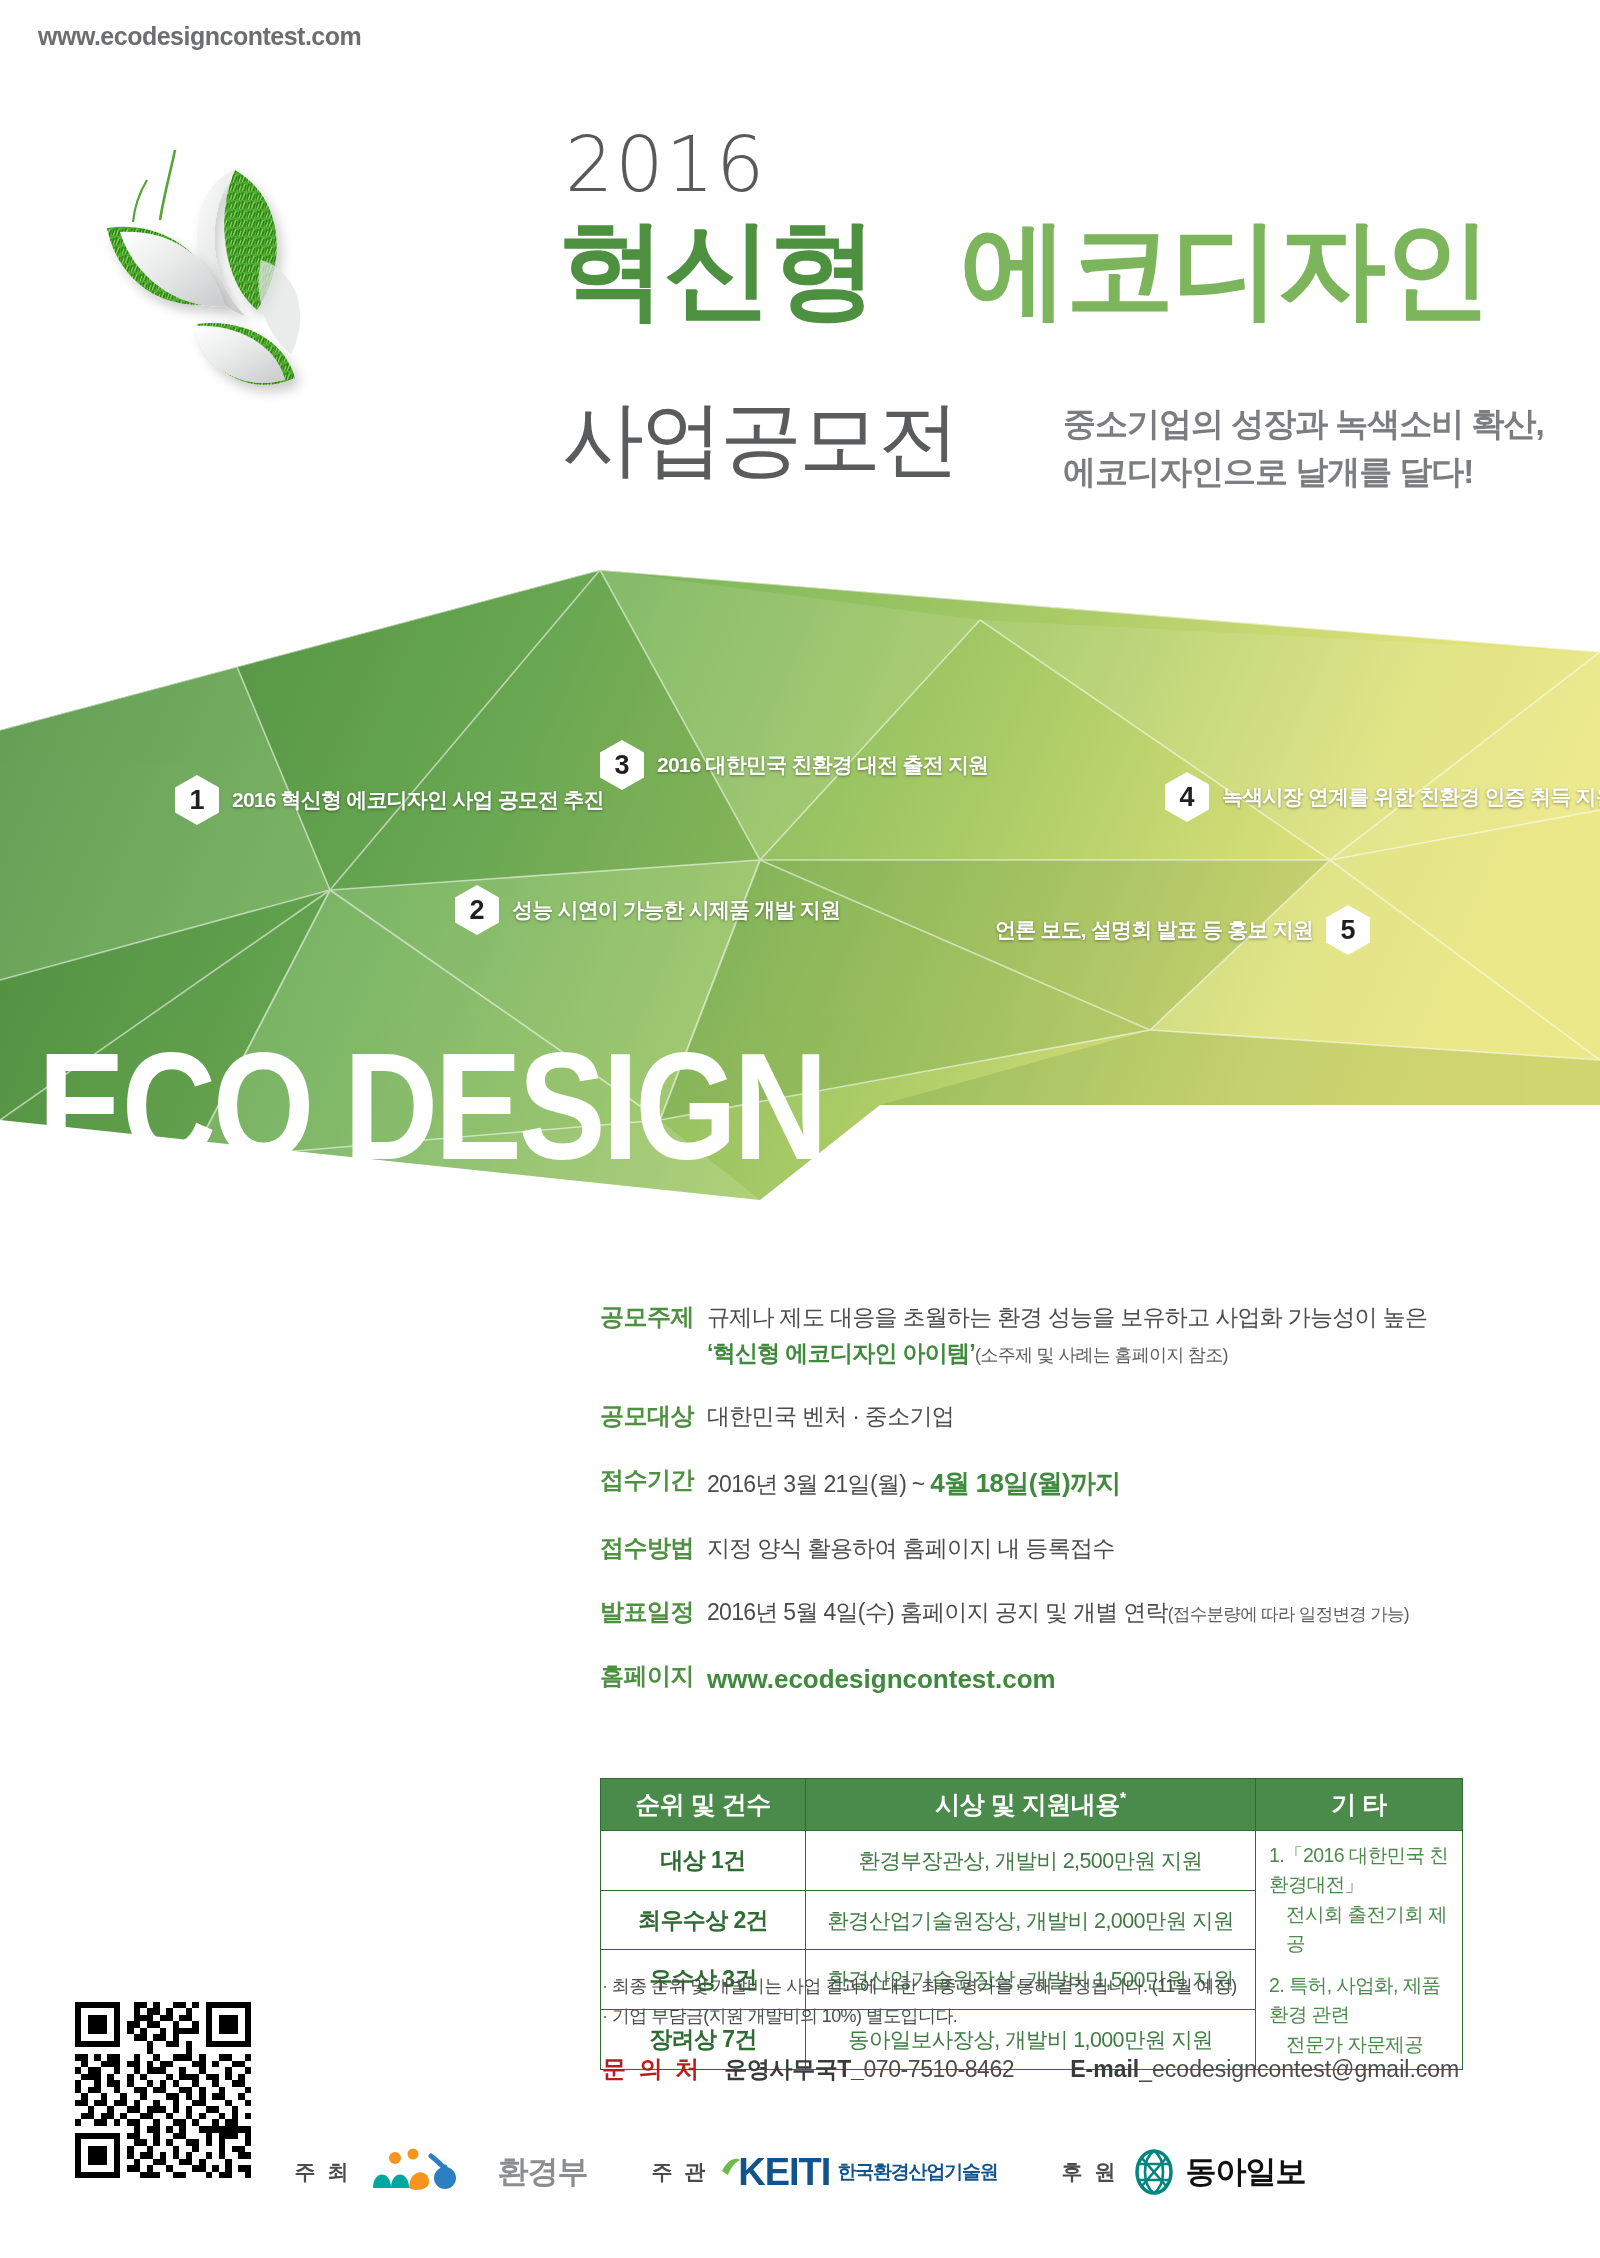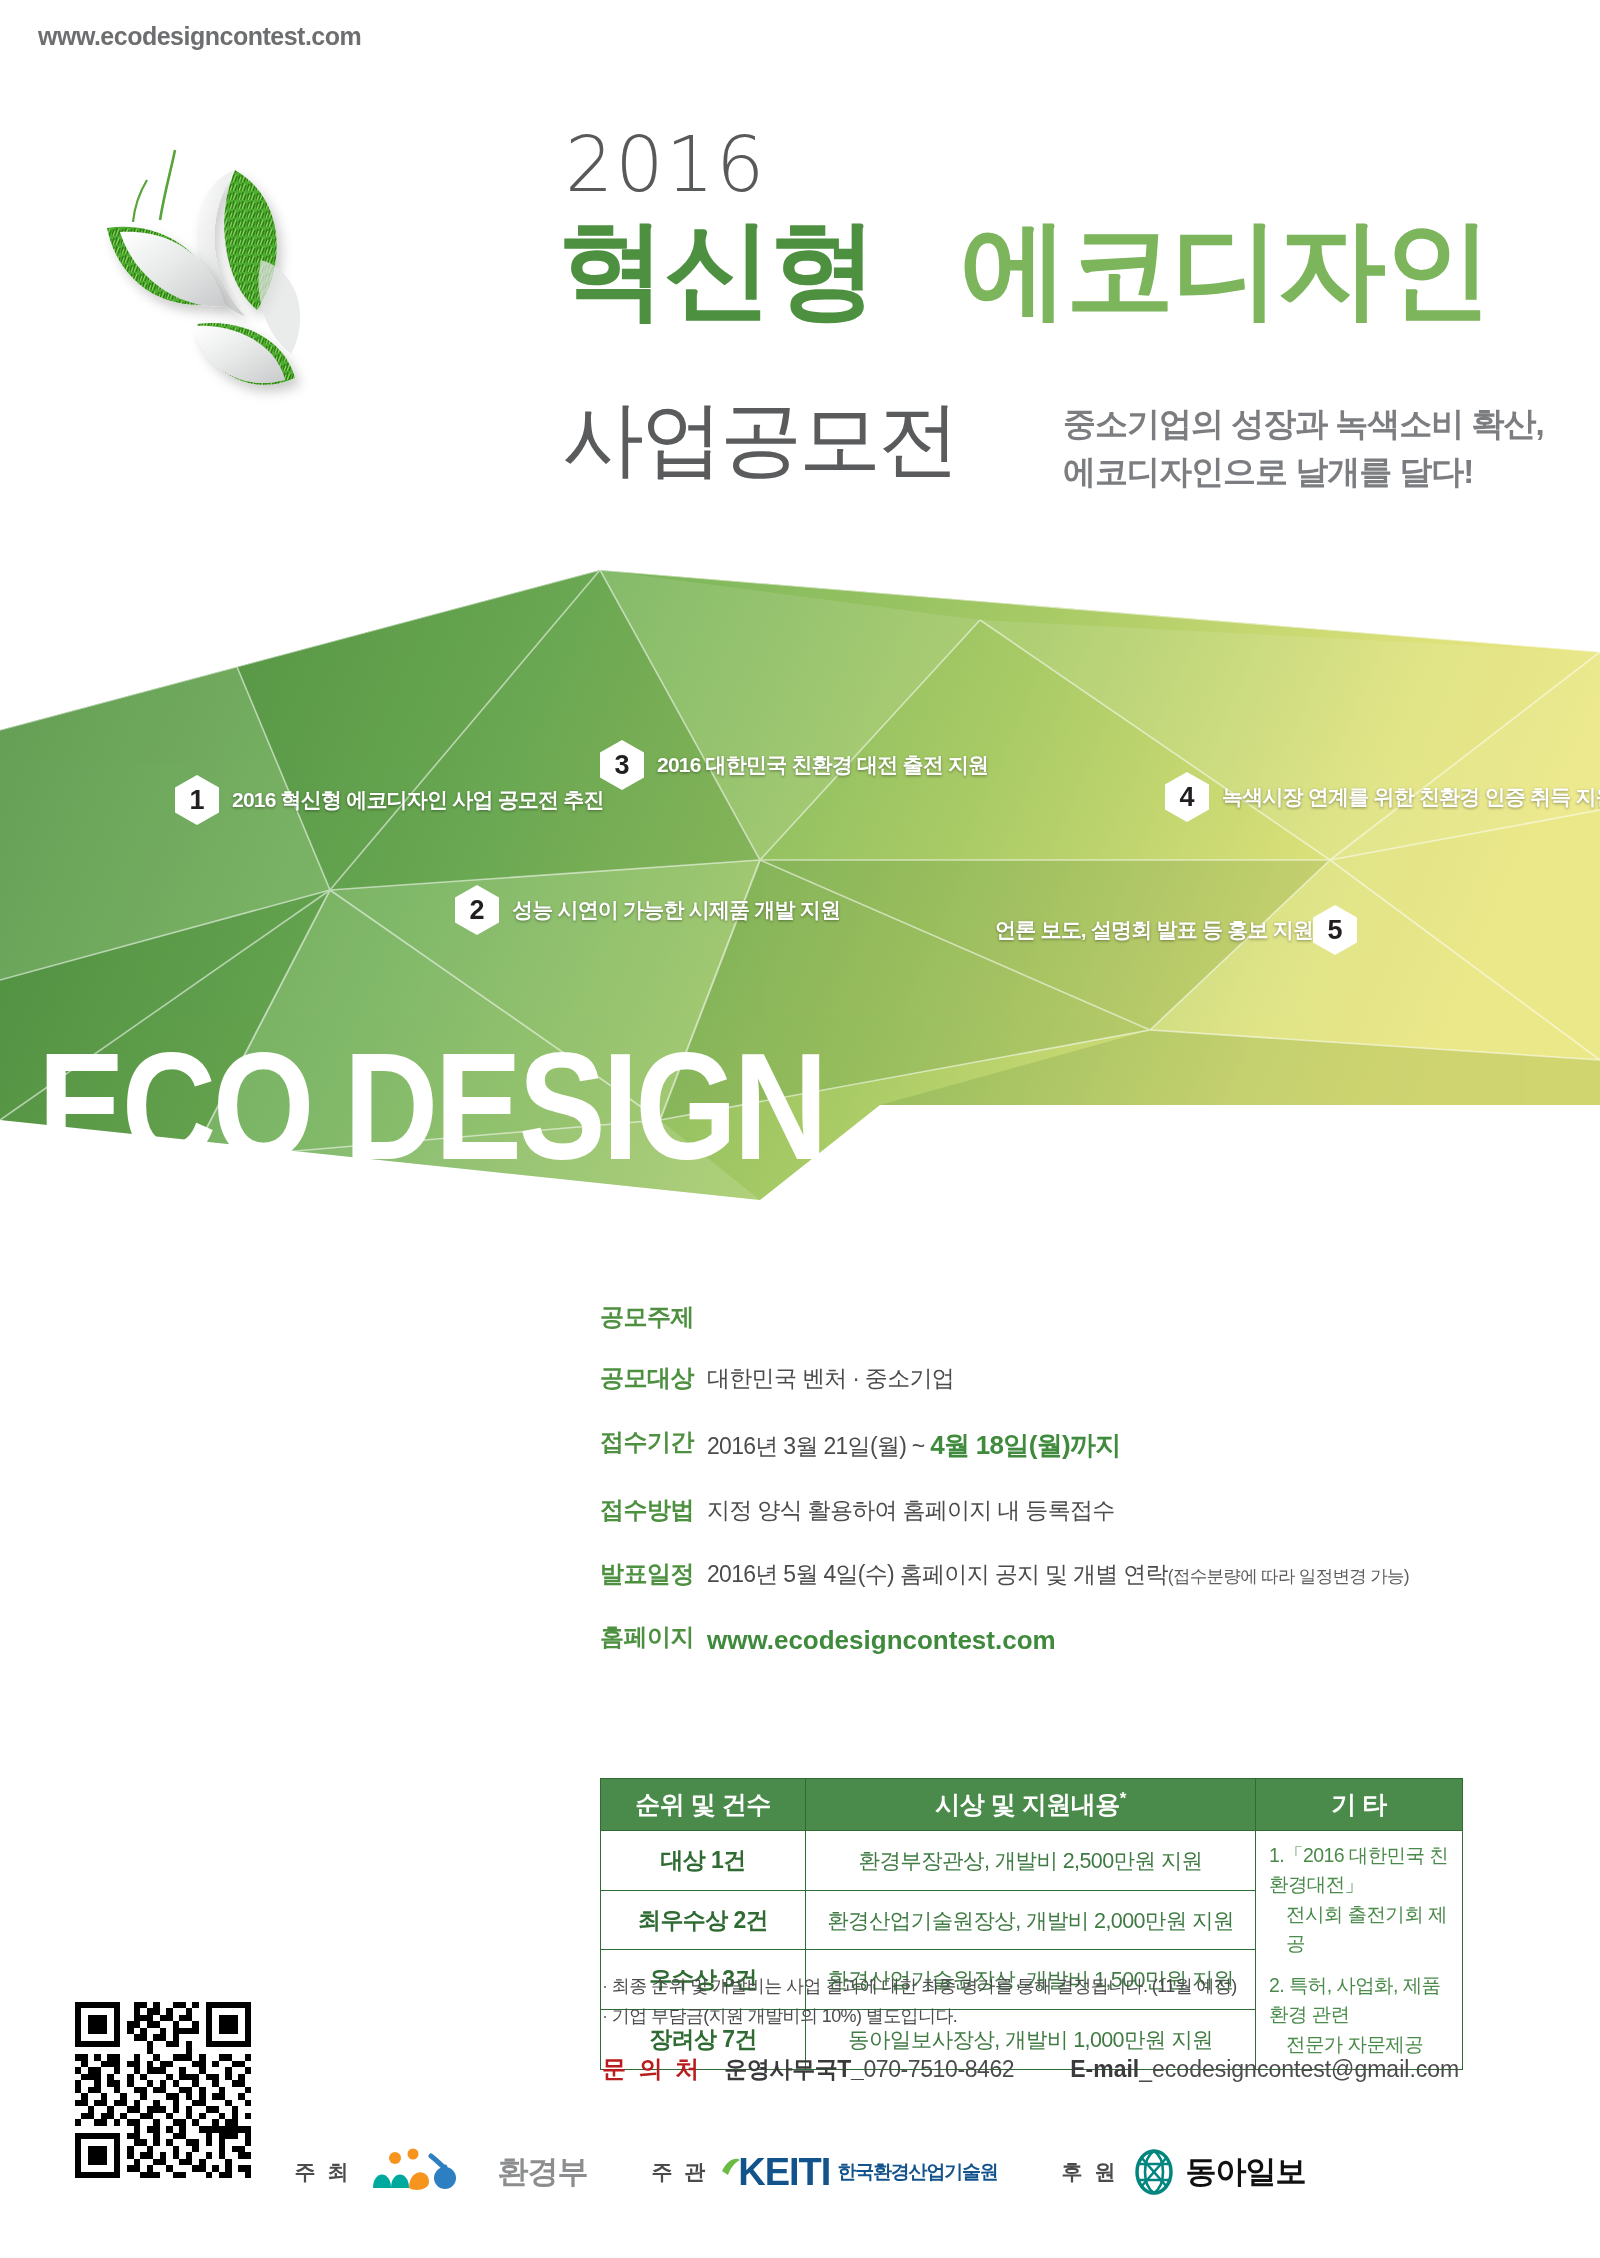--- a/index.html
+++ b/index.html
@@ -68,21 +68,21 @@
     clip-path: polygon(50% 0%, 100% 25%, 100% 75%, 50% 100%, 0% 75%, 0% 25%);
     font-size: 27px; font-weight: bold; color: #231f20;
     filter: drop-shadow(1px 2px 2px rgba(0,0,0,.25));
   }
   .bullet-label {
     margin-left: 13px; color: #ffffff; font-size: 21px;
     font-weight: bold; letter-spacing: -0.8px; white-space: nowrap;
     text-shadow: 0 1px 3px rgba(0,0,0,.40);
   }
   .bullet.rev { flex-direction: row-reverse; }
-  .bullet.rev .bullet-label { margin-left: 0; }
+  .bullet.rev .bullet-label { margin-left: 0; margin-right: 13px; }
 
   
   .ecodesign {
     position: absolute; left: 38px; top: 1030px;
     font-size: 152px; font-weight: bold; color: #ffffff;
     letter-spacing: -4px; line-height: 1;
     font-family: "Liberation Sans Narrow", "Liberation Sans", sans-serif;
     transform: scaleX(0.86); transform-origin: left center;
     white-space: nowrap;
   }
@@ -315,20 +315,24 @@
     <div class="hexnum">5</div>
     <div class="bullet-label">언론 보도, 설명회 발표 등 홍보 지원</div>
   </div>
 
   <div class="ecodesign">ECO DESIGN</div>
 
   <div class="details">
 
     <div class="drow">
       <div class="dlabel">공모주제</div>
+      <div class="dvalue">
+        <span>규제나 제도 대응을 초월하는 환경 성능을 보유하고 사업화 가능성이 높은</span><br>
+        <span class="emph-green">‘혁신형 에코디자인 아이템’</span><span class="small">(소주제 및 사례는 홈페이지 참조)</span>
+      </div>
     </div>
 
     <div class="drow">
       <div class="dlabel">공모대상</div>
       <div class="dvalue">대한민국 벤처 · 중소기업</div>
     </div>
 
     <div class="drow">
       <div class="dlabel">접수기간</div>
       <div class="dvalue">

